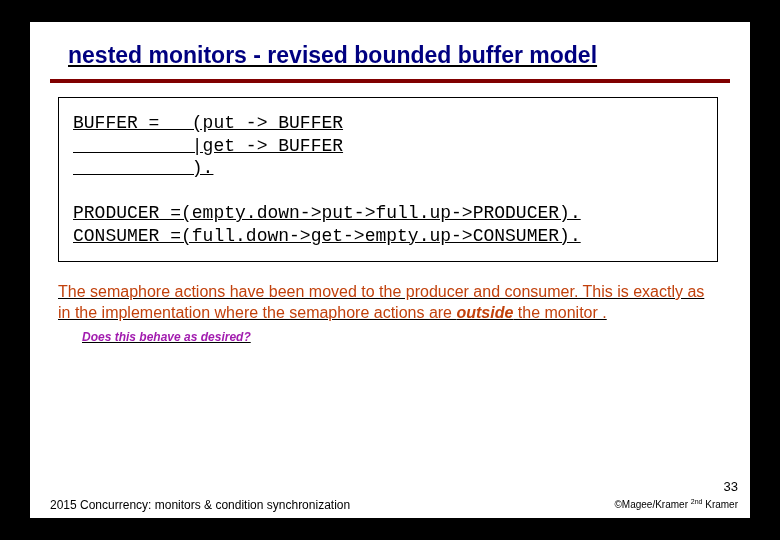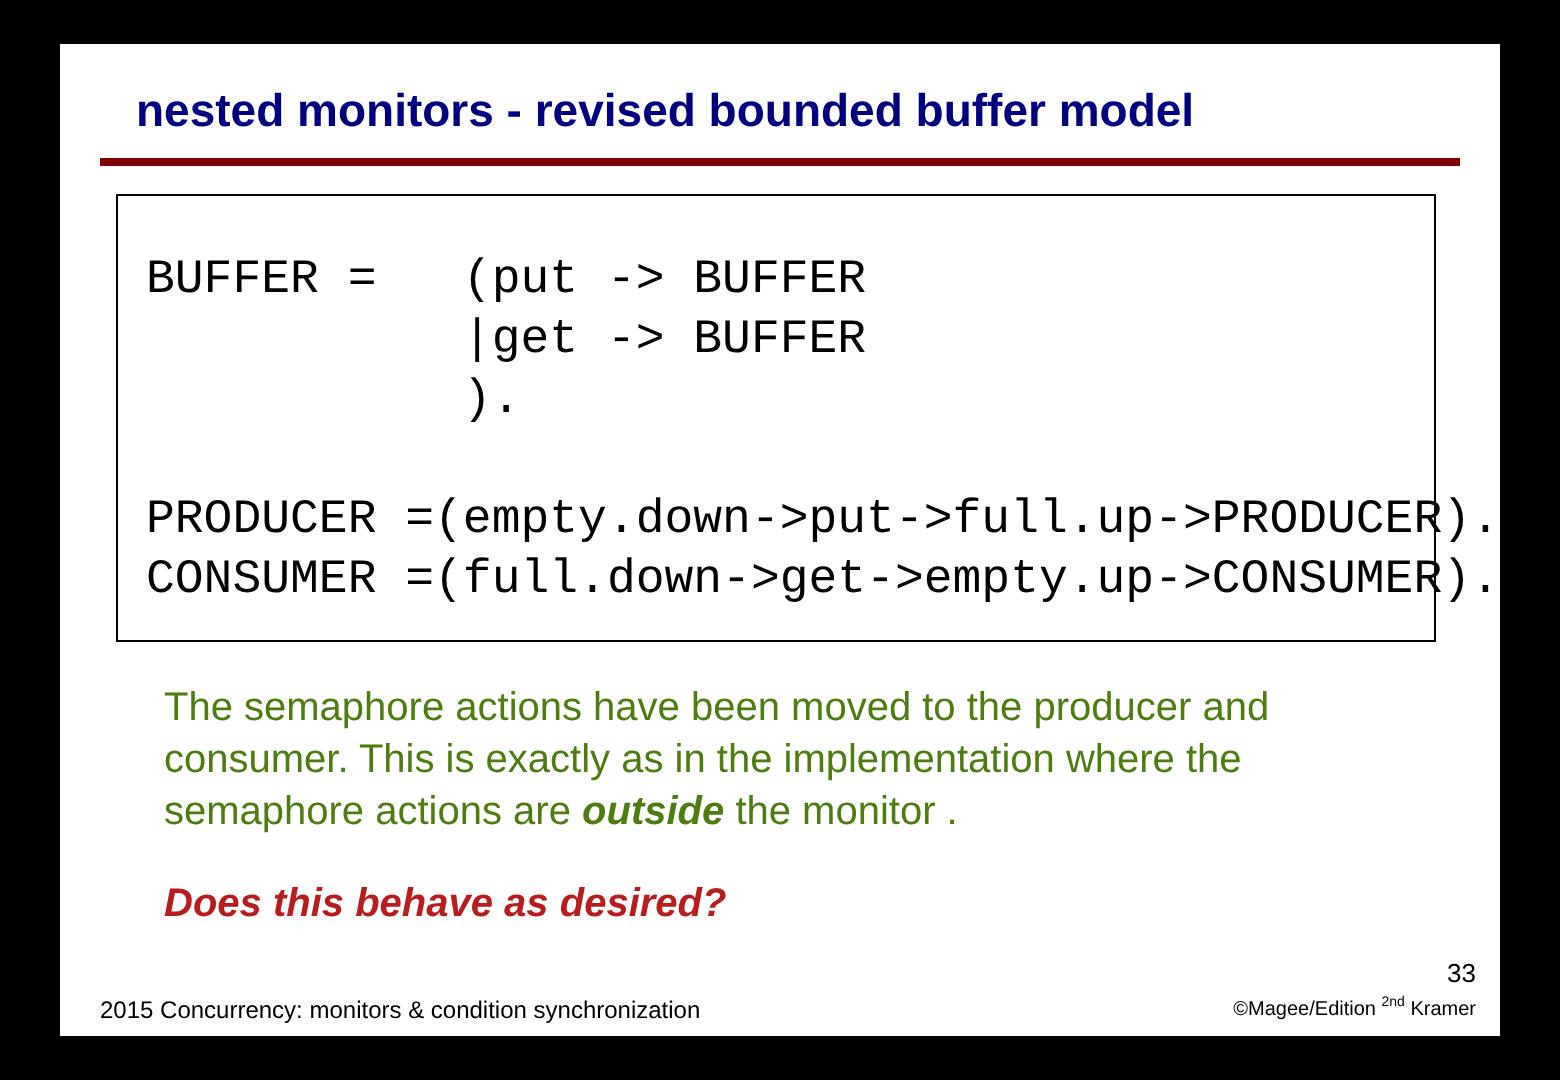--- a/index.html
+++ b/index.html
@@ -10,53 +10,54 @@
     font-family: Arial, Helvetica, sans-serif;
     overflow: hidden;
   }
   .slide {
     position: absolute;
     left: 30px;
     top: 22px;
     width: 720px;
     height: 496px;
     background: #fff;
+    text-decoration: underline;
   }
   .title {
     color: #000080;
     font-size: 23px;
     font-weight: bold;
     padding: 20px 0 0 38px;
   }
   .hr {
     height: 4px;
     background: #800000;
     margin: 10px 20px 0 20px;
   }
   .codebox {
     border: 1.5px solid #000;
     margin: 14px 32px 0 28px;
-    padding: 28px 14px 14px 14px;
+    padding: 14px 14px 14px 14px;
     font-family: "Courier New", Courier, monospace;
-    font-size: 24px;
+    font-size: 18px;
     line-height: 1.25;
     white-space: pre;
   }
   .bodytext {
-    font-size: 20px;
+    font-size: 16px;
     line-height: 1.3;
-    margin: 20px 44px 0 52px;
-    color: #4d7c0f;
+    margin: 20px 44px 0 28px;
+    color: #c2410c;
   }
   .question {
-    font-size: 20px;
+    font-size: 12px;
     font-weight: bold;
     font-style: italic;
-    color: #b91c1c;
-    margin: 22px 0 0 52px;
+    color: #a21caf;
+    margin: 6px 0 0 52px;
   }
   .footer {
     position: absolute;
     bottom: 6px;
     left: 20px;
     right: 12px;
     font-size: 12px;
     color: #000;
     margin-top: 36px;
   }
@@ -90,17 +91,17 @@
     <span>The semaphore actions have been moved to the producer and consumer. This is exactly as in the implementation where the semaphore actions are </span><span class="outside">outside</span><span> the monitor .</span>
   </div>
 
   <div class="question">Does this behave as desired?</div>
 
   <div class="pageno">33</div>
 
   <div class="footer">
     <span class="left">2015  Concurrency: monitors &amp; condition synchronization</span>
     <span class="right">
-      <span>©Magee/Edition </span><span class="sup">2nd</span><span> Kramer</span>
+      <span>©Magee/Kramer </span><span class="sup">2nd</span><span> Kramer</span>
     </span>
   </div>
 
 </div>
 
 </body></html>

